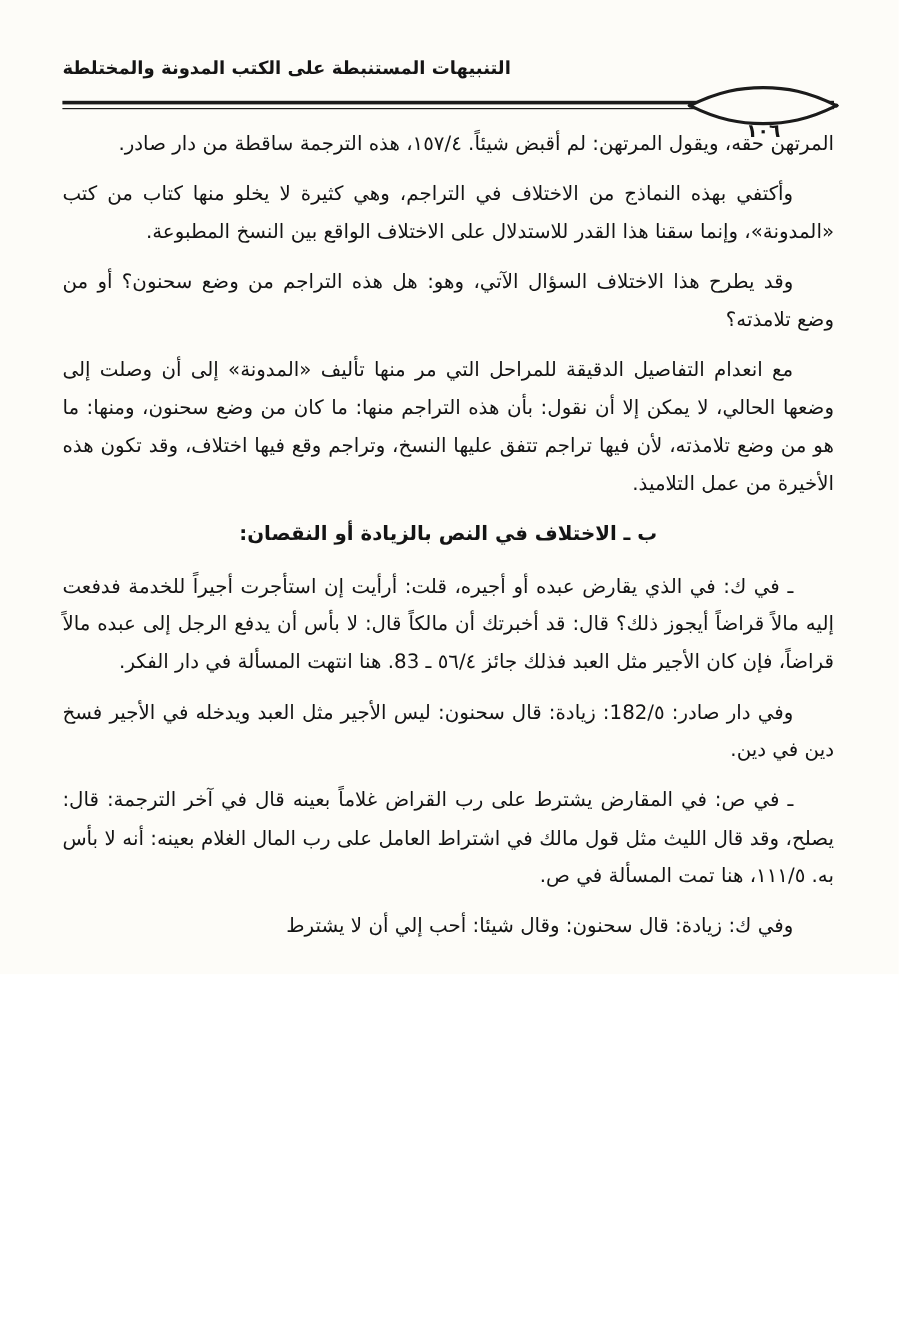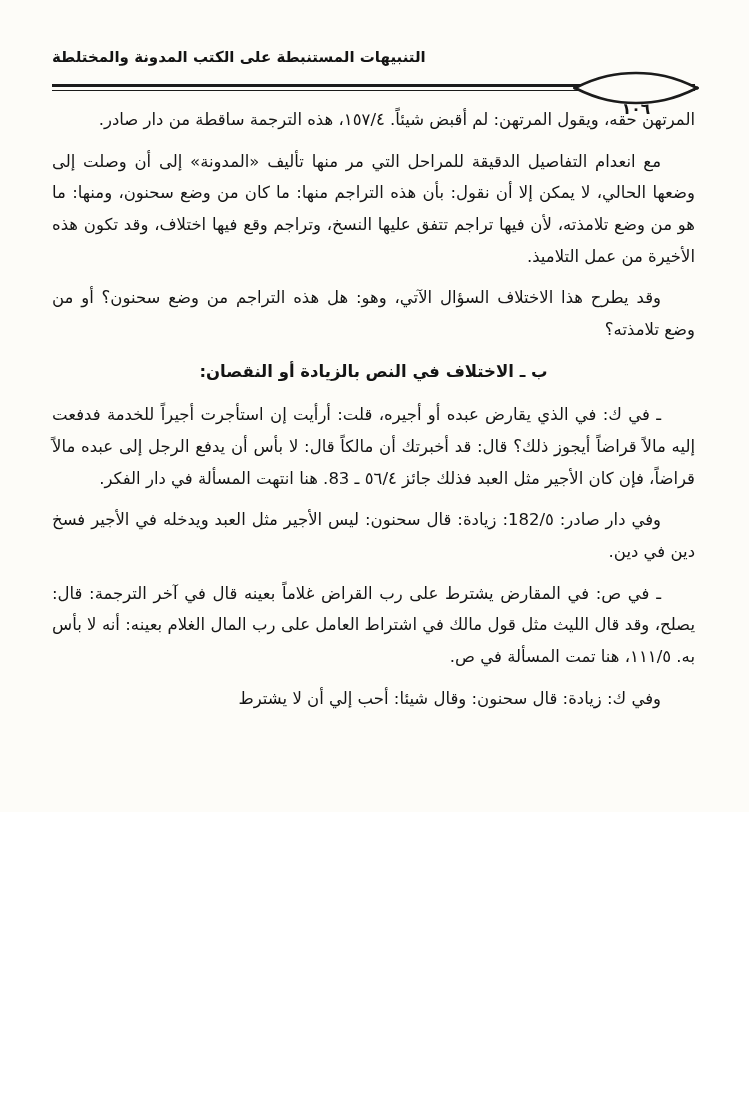--- a/index.html
+++ b/index.html
@@ -90,22 +90,23 @@
           <path d="M2,17 C26,5 44,2 63,2 C82,2 100,5 124,17 C100,29 82,32 63,32 C44,32 26,29 2,17 Z" fill="#fdfcf8" stroke="#1b1b1b" stroke-width="2.6"></path>
           <circle cx="2" cy="17" r="1.7" fill="#1b1b1b"></circle>
           <circle cx="124" cy="17" r="1.7" fill="#1b1b1b"></circle>
         </svg>
         <span class="page-number">١٠٦</span>
       </div>
     </header>
 
     <main class="body-text">
         <p class="para flush">المرتهن حقه، ويقول المرتهن: لم أقبض شيئاً. ١٥٧/٤، هذه الترجمة ساقطة من دار صادر.</p>
+        <p class="para indent">وأكتفي بهذه النماذج من الاختلاف في التراجم، وهي كثيرة لا يخلو منها كتاب من كتب «المدونة»، وإنما سقنا هذا القدر للاستدلال على الاختلاف الواقع بين النسخ المطبوعة.</p>
+        <p class="para indent">وقد يطرح هذا الاختلاف السؤال الآتي، وهو: هل هذه التراجم من وضع سحنون؟ أو من وضع تلامذته؟</p>
         <p class="para indent">مع انعدام التفاصيل الدقيقة للمراحل التي مر منها تأليف «المدونة» إلى أن وصلت إلى وضعها الحالي، لا يمكن إلا أن نقول: بأن هذه التراجم منها: ما كان من وضع سحنون، ومنها: ما هو من وضع تلامذته، لأن فيها تراجم تتفق عليها النسخ، وتراجم وقع فيها اختلاف، وقد تكون هذه الأخيرة من عمل التلاميذ.</p>
-        <p class="para indent">وقد يطرح هذا الاختلاف السؤال الآتي، وهو: هل هذه التراجم من وضع سحنون؟ أو من وضع تلامذته؟</p>
         <p class="para heading">ب ـ الاختلاف في النص بالزيادة أو النقصان:</p>
         <p class="para indent">ـ في ك: في الذي يقارض عبده أو أجيره، قلت: أرأيت إن استأجرت أجيراً للخدمة فدفعت إليه مالاً قراضاً أيجوز ذلك؟ قال: قد أخبرتك أن مالكاً قال: لا بأس أن يدفع الرجل إلى عبده مالاً قراضاً، فإن كان الأجير مثل العبد فذلك جائز ٥٦/٤ ـ 83. هنا انتهت المسألة في دار الفكر.</p>
         <p class="para indent">وفي دار صادر: 182/٥: زيادة: قال سحنون: ليس الأجير مثل العبد ويدخله في الأجير فسخ دين في دين.</p>
         <p class="para indent">ـ في ص: في المقارض يشترط على رب القراض غلاماً بعينه قال في آخر الترجمة: قال: يصلح، وقد قال الليث مثل قول مالك في اشتراط العامل على رب المال الغلام بعينه: أنه لا بأس به. ١١١/٥، هنا تمت المسألة في ص.</p>
         <p class="para indent">وفي ك: زيادة: قال سحنون: وقال شيئا: أحب إلي أن لا يشترط</p>
       </main>
 
   </div>
 </div>
 

